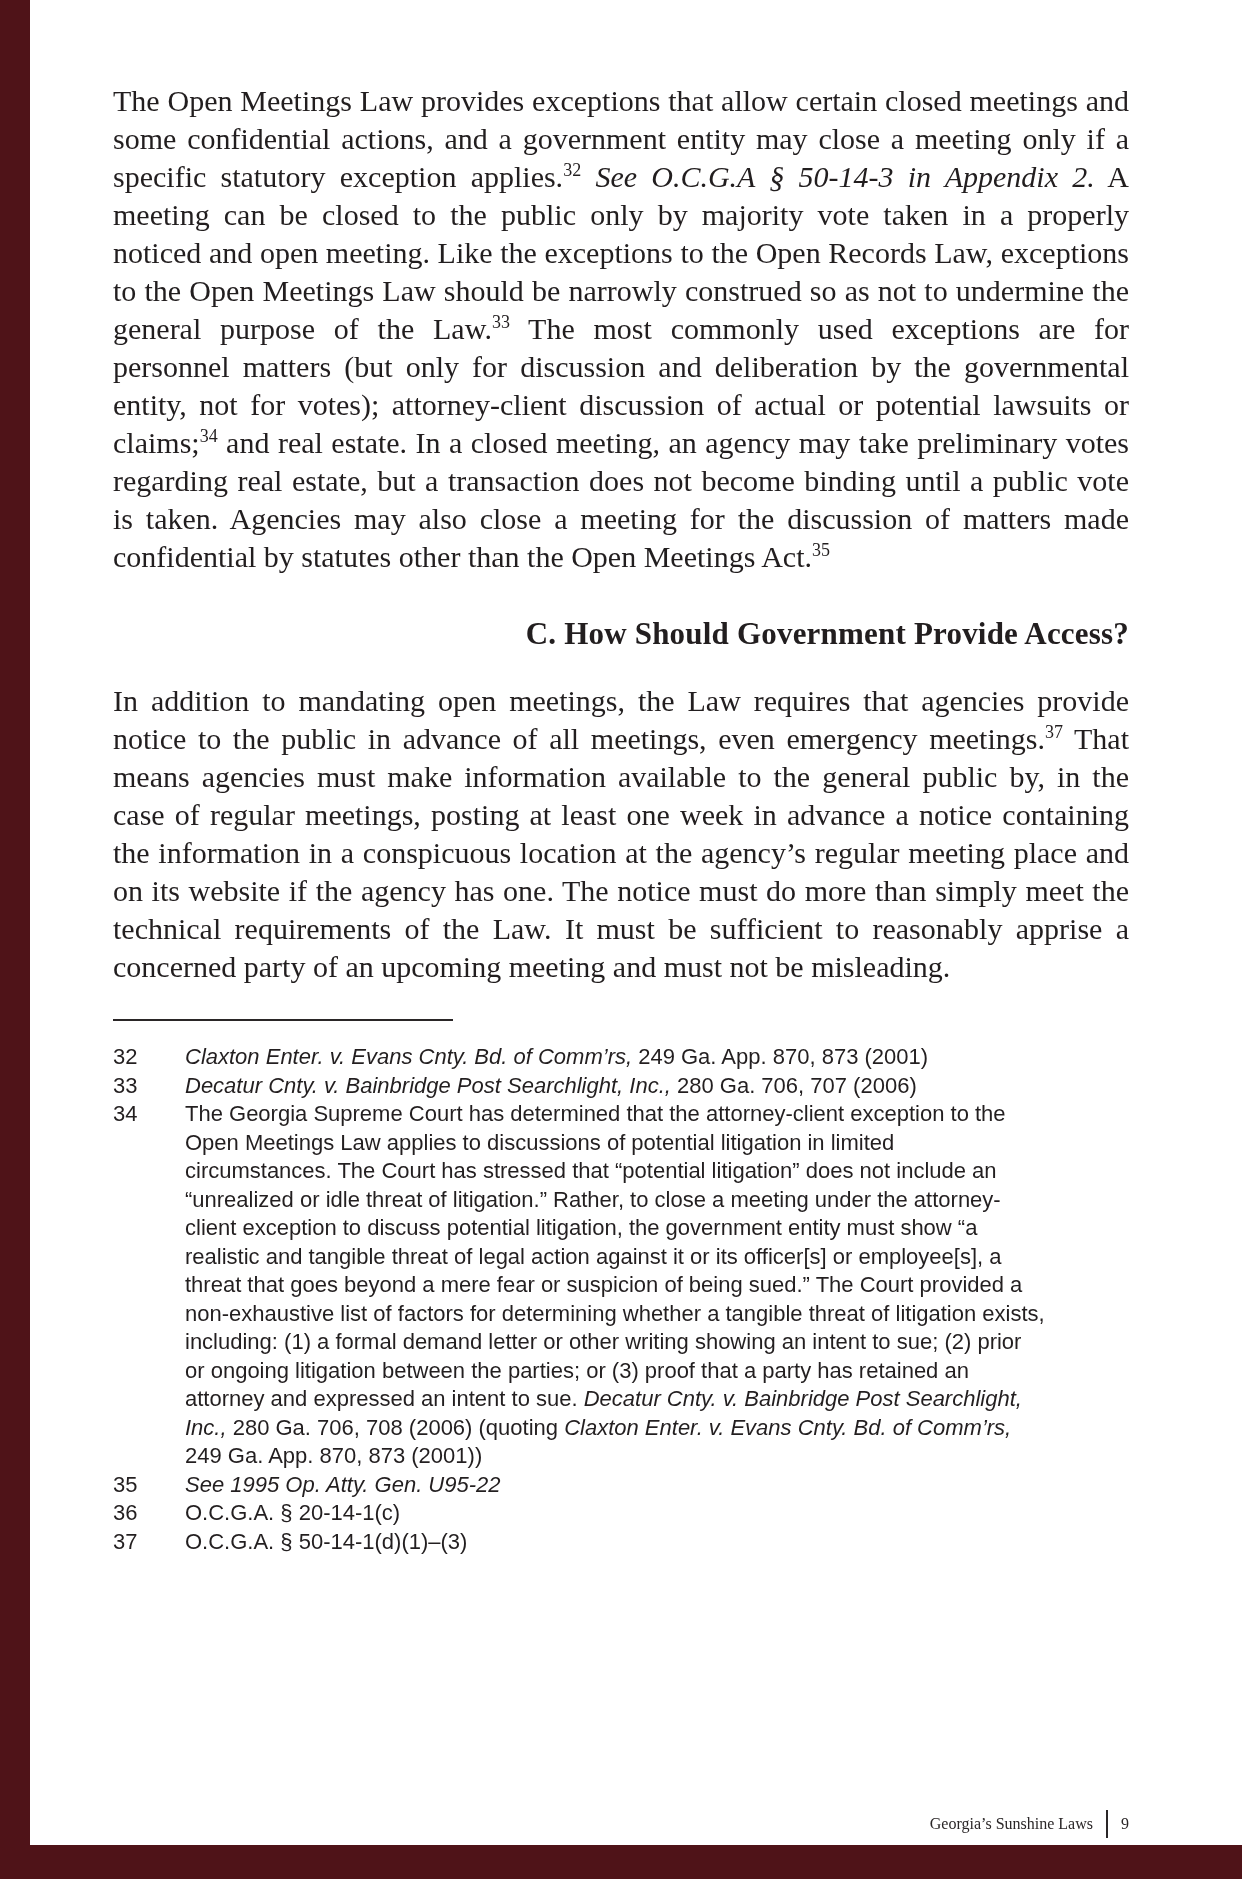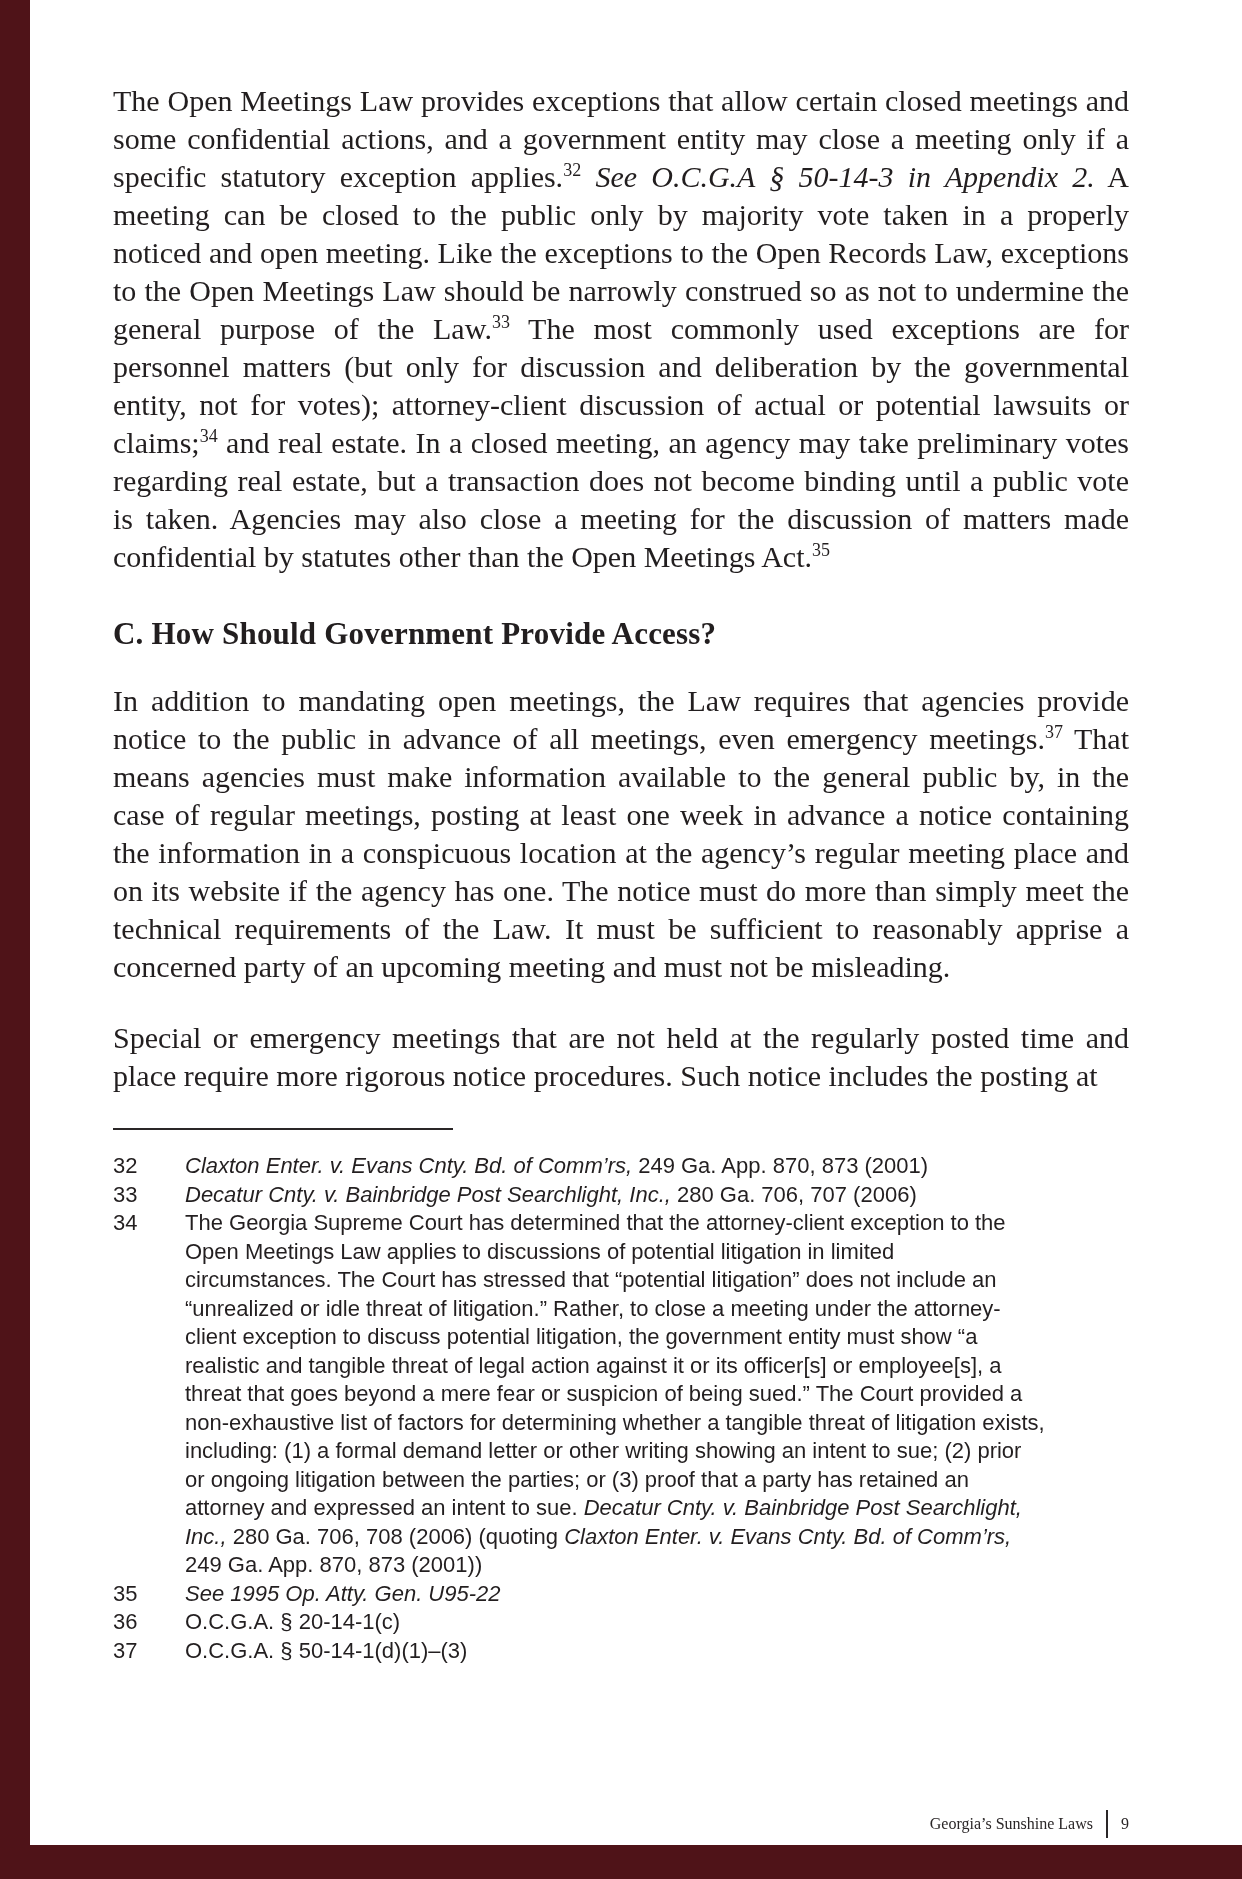--- a/index.html
+++ b/index.html
@@ -40,20 +40,21 @@
   .body-para sup, .fn-text sup {
     font-size: 0.6em;
     line-height: 0;
     vertical-align: super;
   }
   .section-heading {
     font-size: 31px;
     font-weight: bold;
     margin: 40px 0 30px 0;
     letter-spacing: 0.2px;
+    text-align: right;
   }
   .footnote-block {
     margin-top: 10px;
     border-top: 2px solid #2a2627;
     width: 340px;
   }
   .footnotes {
     width: 940px;
     padding-top: 22px;
     font-family: "Liberation Sans", sans-serif;
@@ -98,21 +99,20 @@
 
   <div class="content">
 
     <p class="body-para"><span>The Open Meetings Law provides exceptions that allow certain closed meetings and some confidential actions, and a government entity may close a meeting only if a specific statutory exception applies.</span><sup>32</sup><span> </span><i>See O.C.G.A § 50-14-3 in Appendix 2.</i><span> A meeting can be closed to the public only by majority vote taken in a properly noticed and open meeting. Like the exceptions to the Open Records Law, exceptions to the Open Meetings Law should be narrowly construed so as not to undermine the general purpose of the Law.</span><sup>33</sup><span> The most commonly used exceptions are for personnel matters (but only for discussion and deliberation by the governmental entity, not for votes); attorney-client discussion of actual or potential lawsuits or claims;</span><sup>34</sup><span> and real estate. In a closed meeting, an agency may take preliminary votes regarding real estate, but a transaction does not become binding until a public vote is taken. Agencies may also close a meeting for the discussion of matters made confidential by statutes other than the Open Meetings Act.</span><sup>35</sup></p>
 
     <h2 class="section-heading">C. How Should Government Provide Access?</h2>
 
 
     <p class="body-para"><span>In addition to mandating open meetings, the Law requires that agencies provide notice to the public in advance of all meetings, even emergency meetings.</span><sup>37</sup><span> That means agencies must make information available to the general public by, in the case of regular meetings, posting at least one week in advance a notice containing the information in a conspicuous location at the agency’s regular meeting place and on its website if the agency has one. The notice must do more than simply meet the technical requirements of the Law. It must be sufficient to reasonably apprise a concerned party of an upcoming meeting and must not be misleading.</span></p>
 
-    <p class="body-para"><span>Special or emergency meetings that are not held at the regularly posted time and place require more rigorous notice procedures. Such notice includes the posting at</span></p>
 
     <div class="footnote-block"></div>
 
     <div class="footnotes">
   <div class="footnote">
     <span class="fn-num">32</span>
     <span class="fn-text"><i>Claxton Enter. v. Evans Cnty. Bd. of Comm’rs,</i><span> 249 Ga. App. 870, 873 (2001)</span></span>
   </div>
 
   <div class="footnote">

